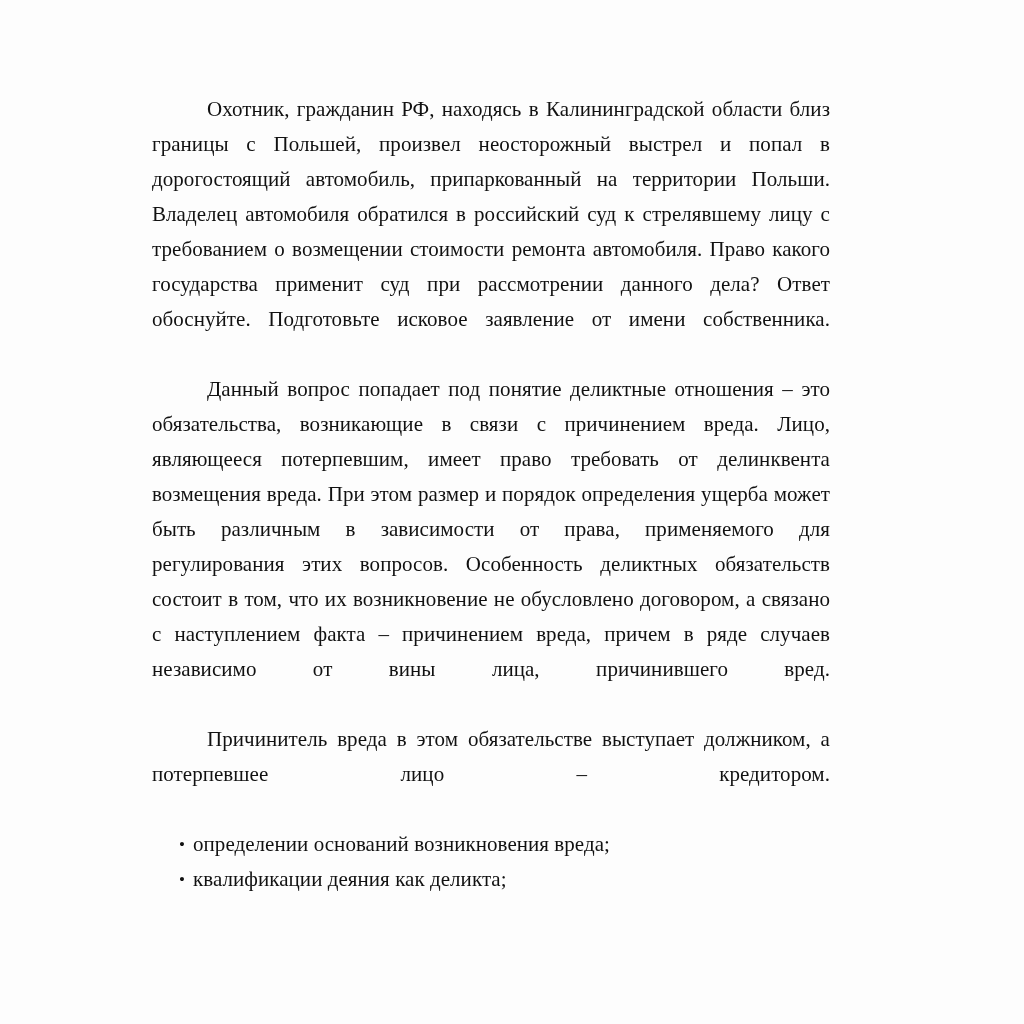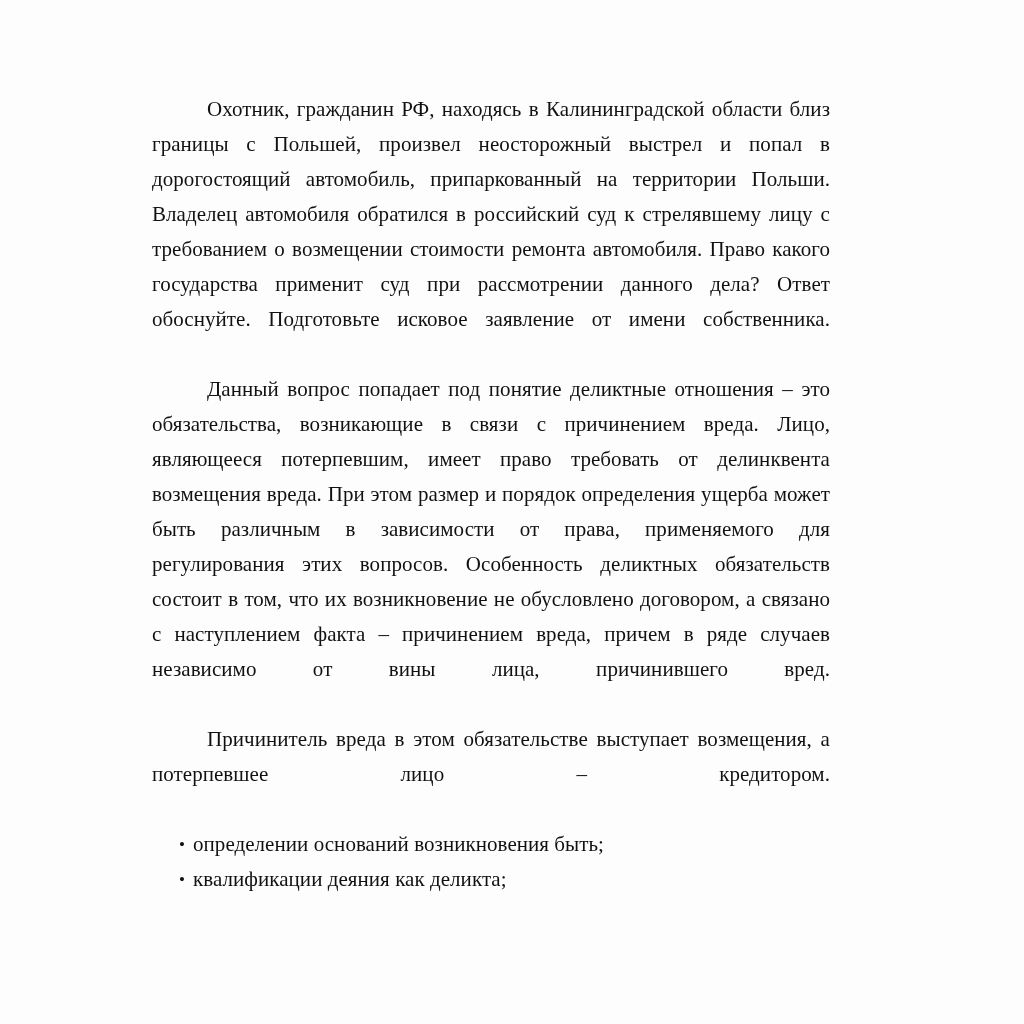--- a/index.html
+++ b/index.html
@@ -77,27 +77,27 @@
 </head>
 <body>
 
 <div id="page">
   <div id="text-column">
 
     <p class="para">Охотник, гражданин РФ, находясь в Калининградской области близ границы с Польшей, произвел неосторожный выстрел и попал в дорогостоящий автомобиль, припаркованный на территории Польши. Владелец автомобиля обратился в российский суд к стрелявшему лицу с требованием о возмещении стоимости ремонта автомобиля. Право какого государства применит суд при рассмотрении данного дела? Ответ обоснуйте. Подготовьте исковое заявление от имени собственника.</p>
 
     <p class="para">Данный вопрос попадает под понятие деликтные отношения – это обязательства, возникающие в связи с причинением вреда. Лицо, являющееся потерпевшим, имеет право требовать от делинквента возмещения вреда. При этом размер и порядок определения ущерба может быть различным в зависимости от права, применяемого для регулирования этих вопросов. Особенность деликтных обязательств состоит в том, что их возникновение не обусловлено договором, а связано с наступлением факта – причинением вреда, причем в ряде случаев независимо от вины лица, причинившего вред.</p>
 
-    <p class="para">Причинитель вреда в этом обязательстве выступает возмещения, а потерпевшее лицо – кредитором.</p>
+    <p class="para">Причинитель вреда в этом обязательстве выступает должником, а потерпевшее лицо – кредитором.</p>
 
 
     <ul class="bullet-list">
 
       <li class="bullet-item">
-        <span class="bullet-marker">•</span><span>определении оснований возникновения быть;</span>
+        <span class="bullet-marker">•</span><span>определении оснований возникновения вреда;</span>
       </li>
 
       <li class="bullet-item">
         <span class="bullet-marker">•</span><span>квалификации деяния как деликта;</span>
       </li>
 
     </ul>
   </div>
 </div>
 

